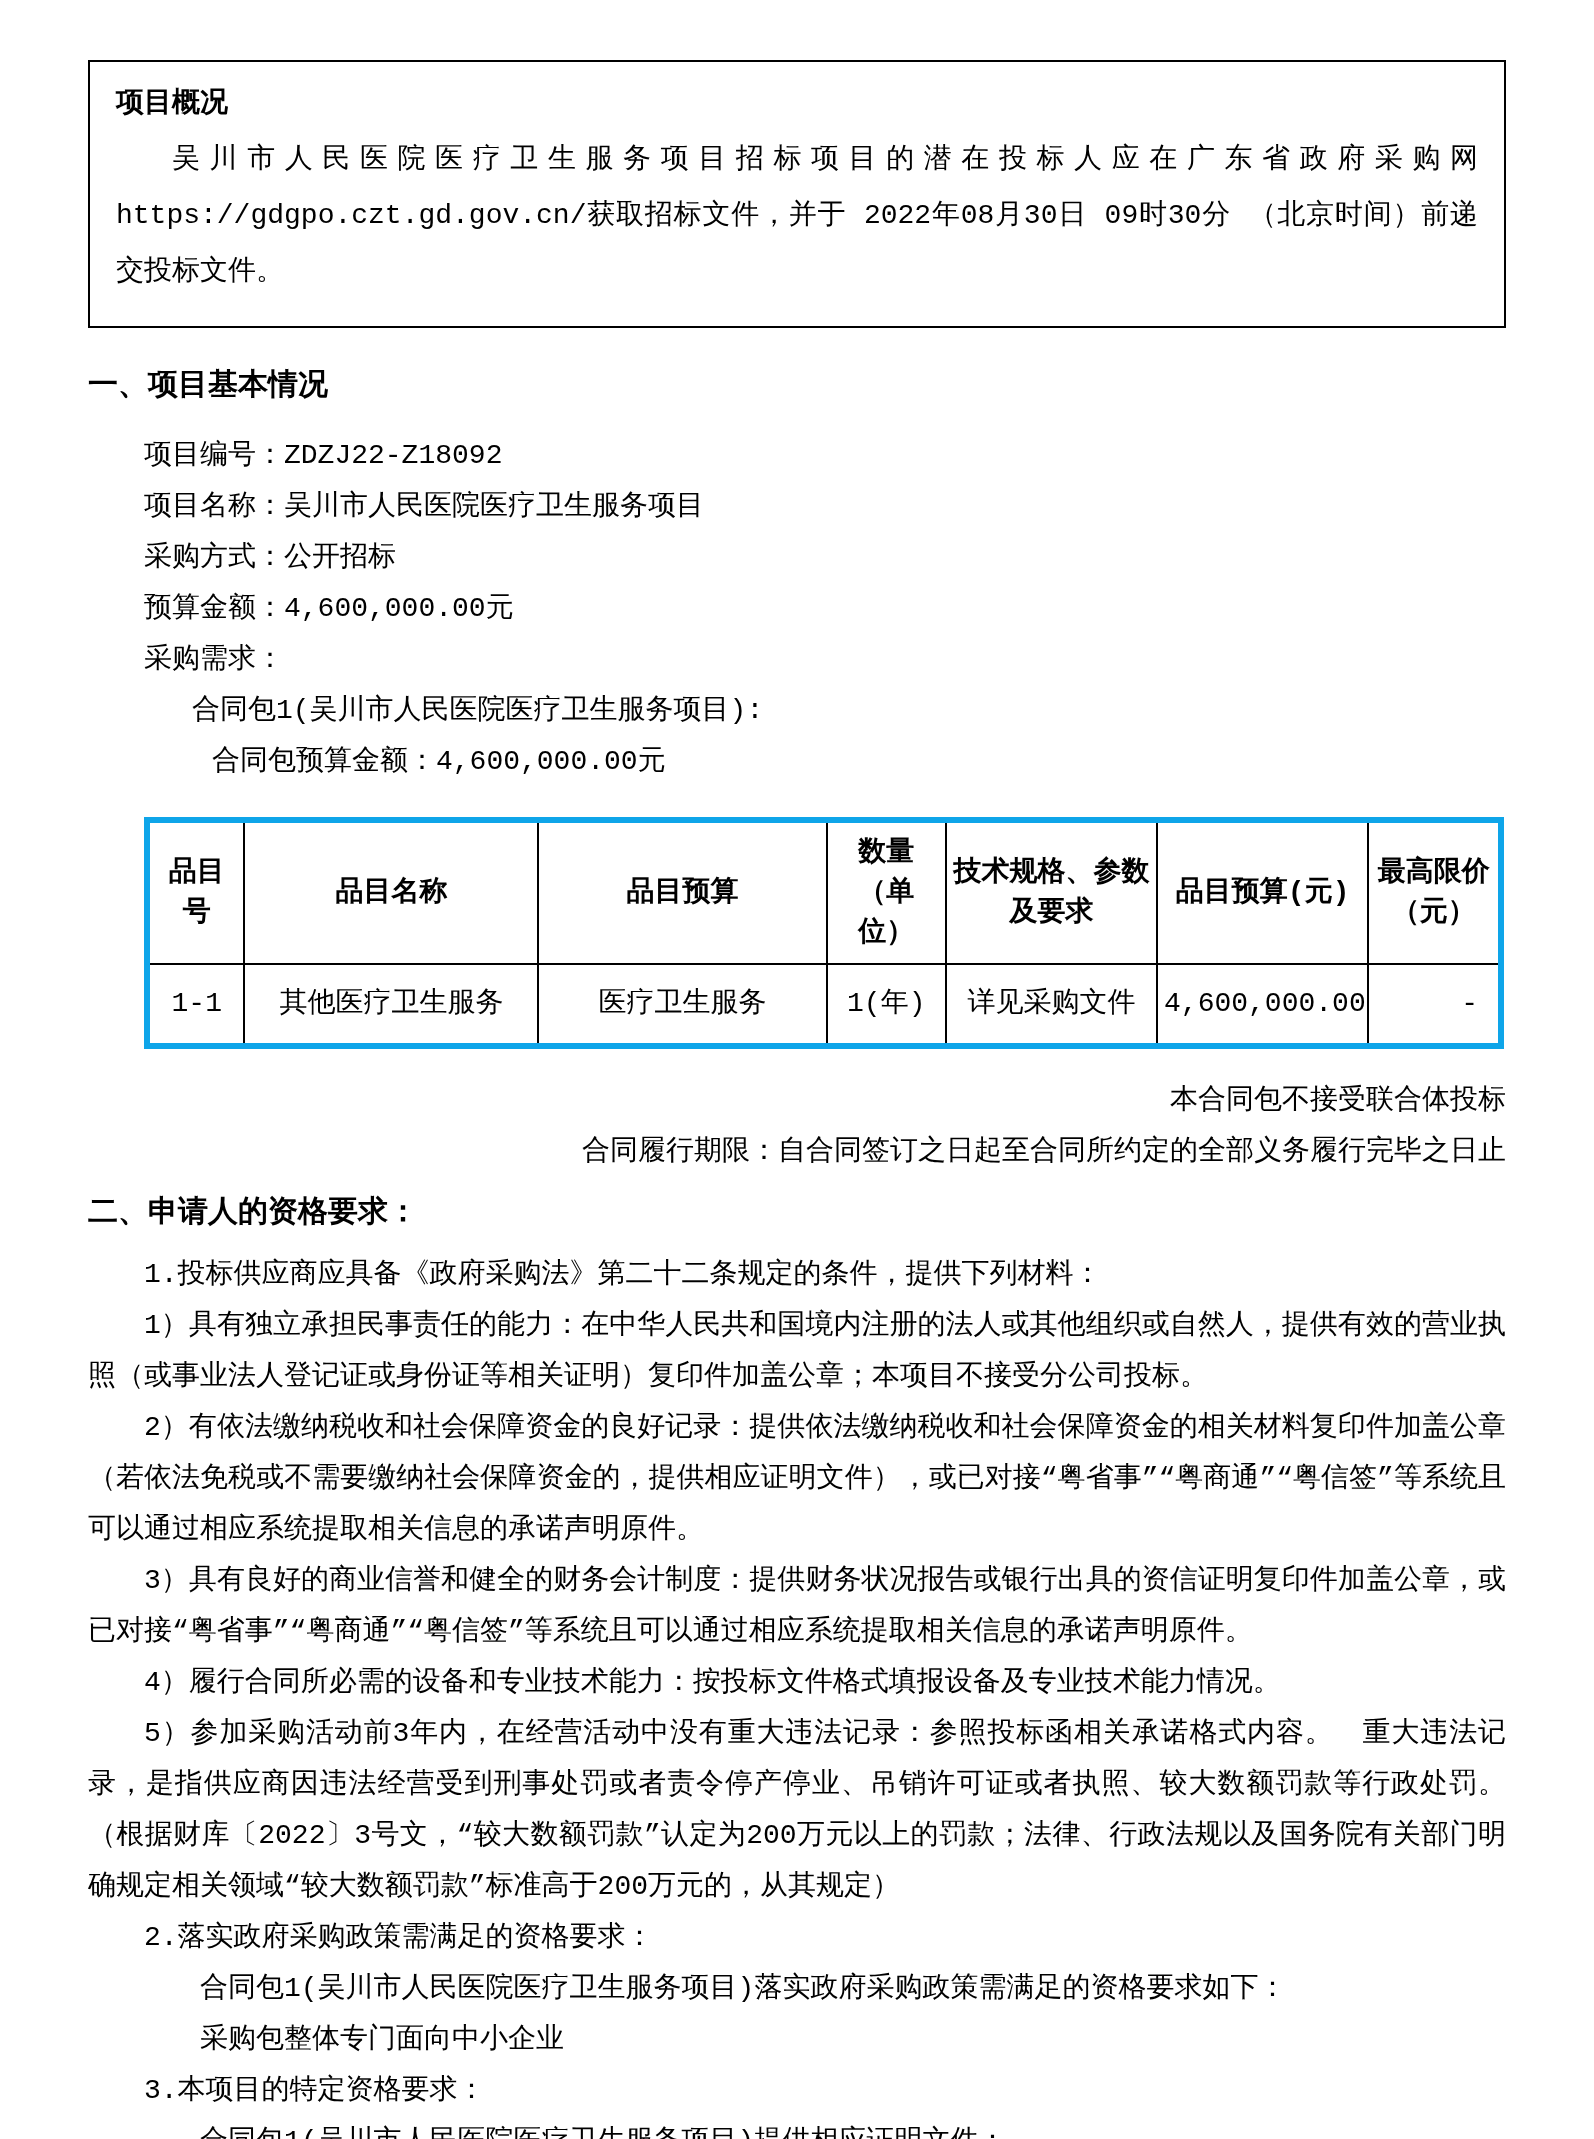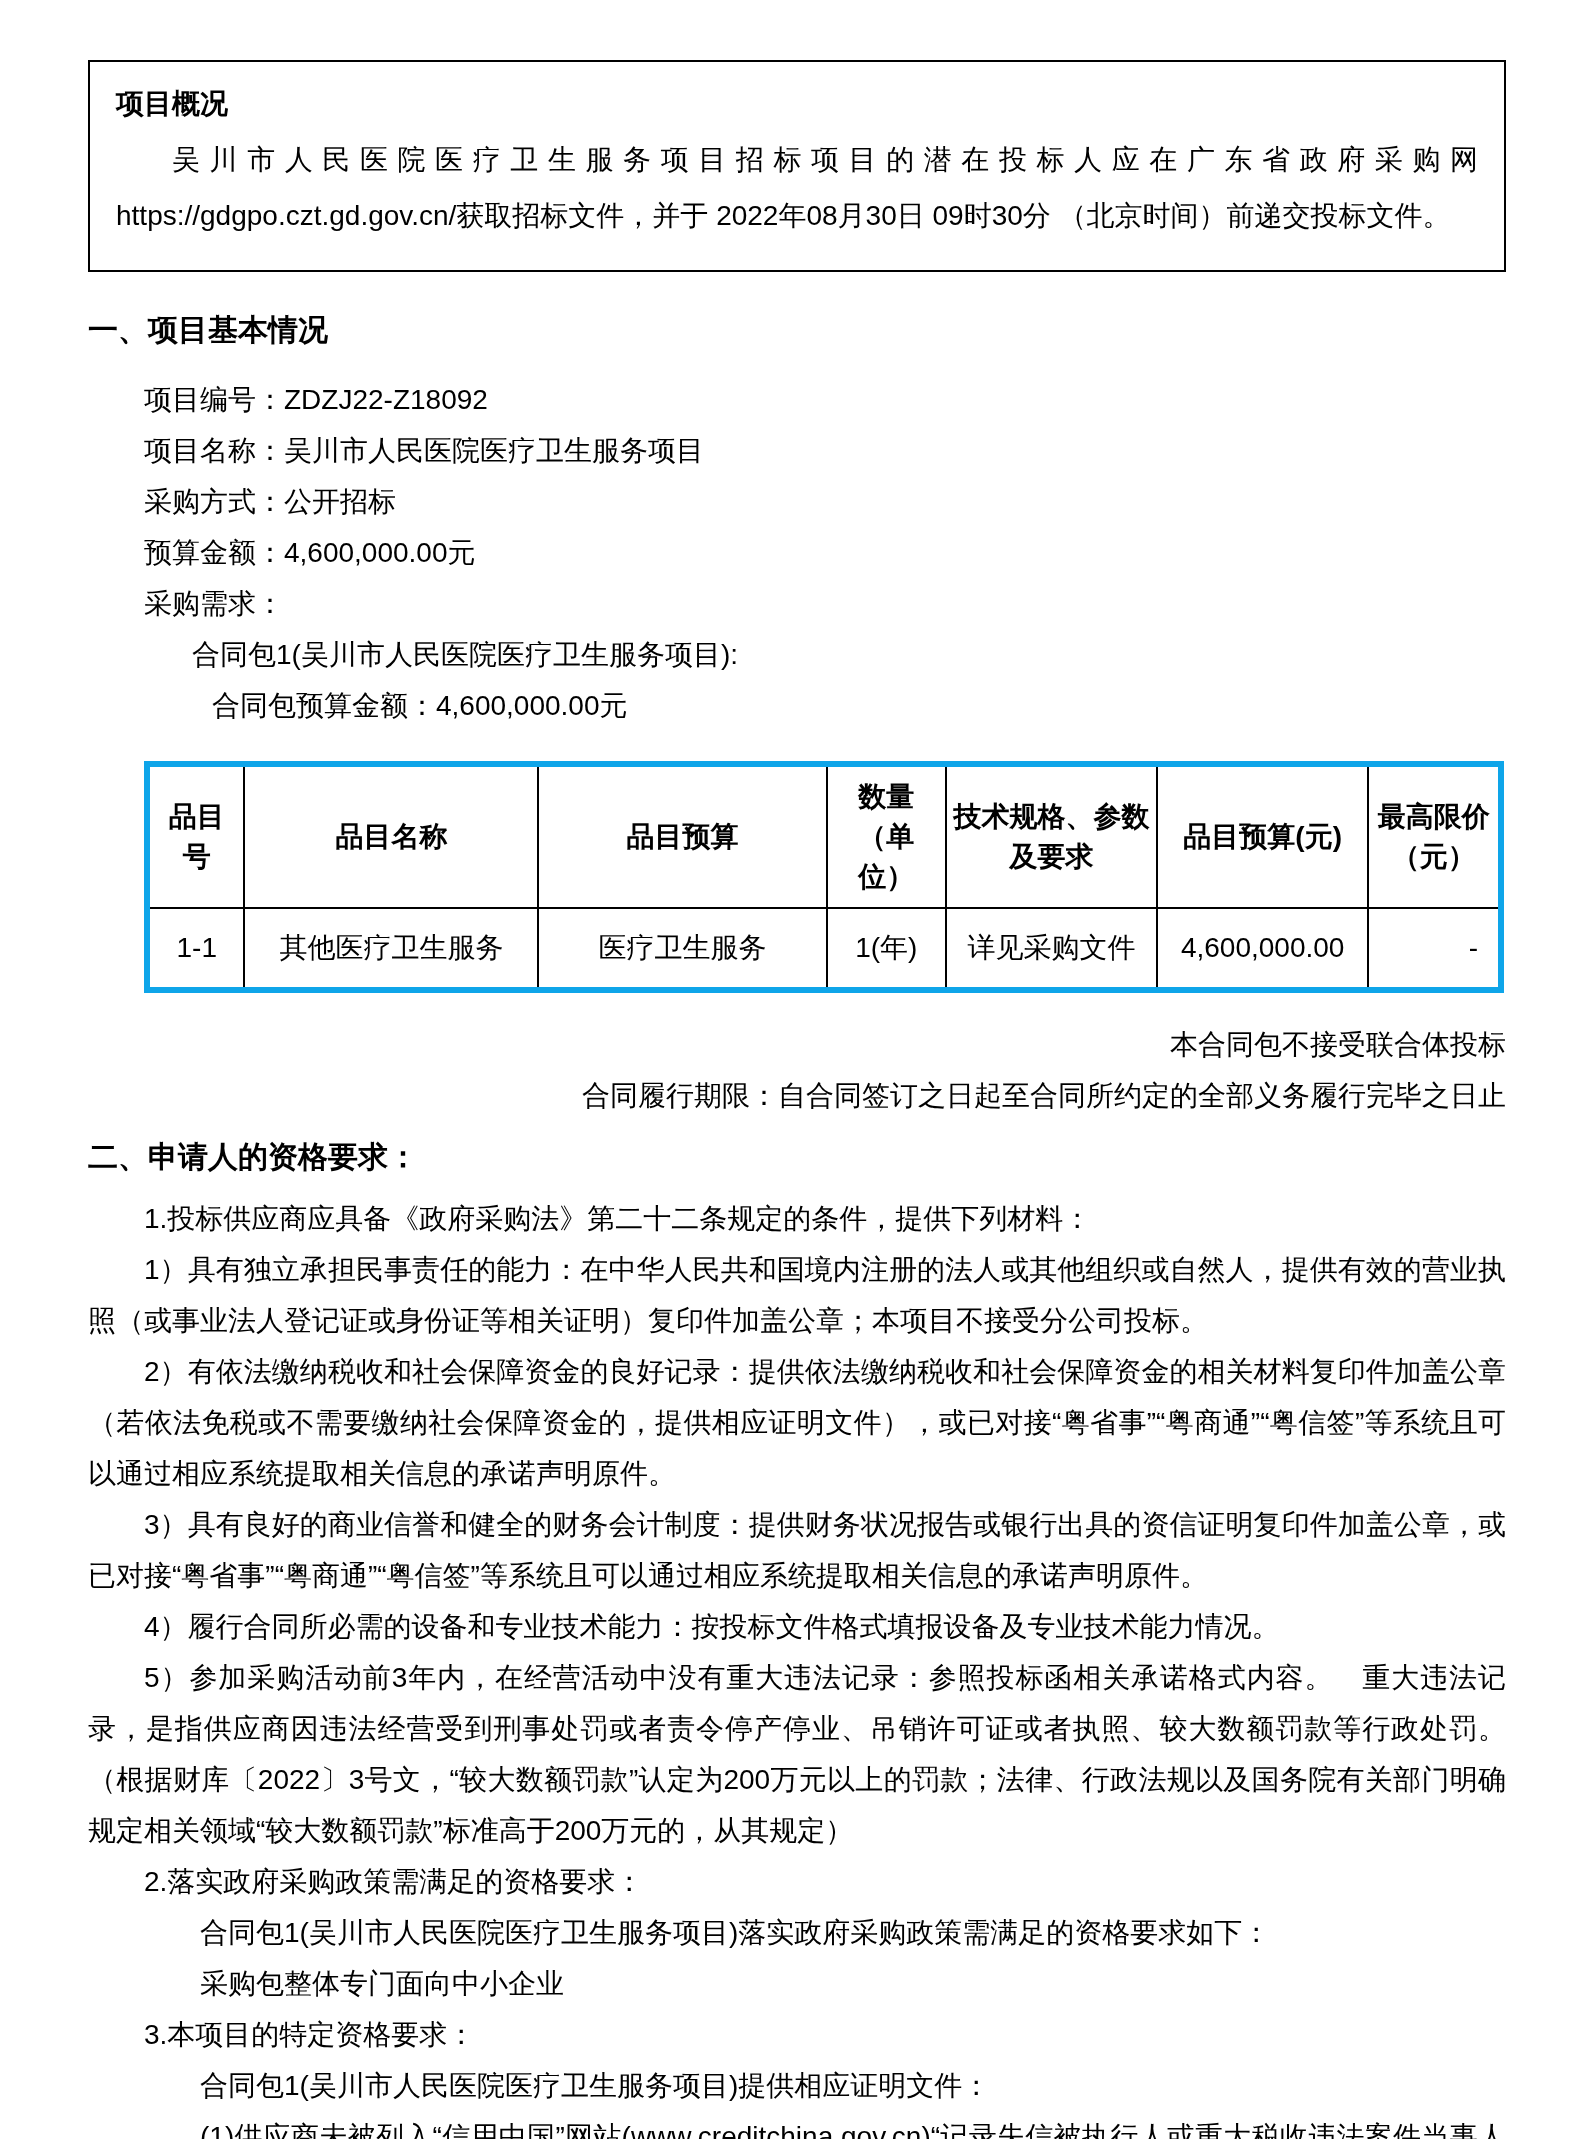--- a/index.html
+++ b/index.html
@@ -3,21 +3,21 @@
 <meta charset="utf-8">
 <style>
   html, body { margin: 0; padding: 0; background: #ffffff; }
   .page {
     position: relative;
     width: 1594px;
     height: 2139px;
     margin: 0 auto;
     background: #ffffff;
     color: #000000;
-    font-family: Liberation Sans, sans-serif;
+    font-family: Liberation Mono, monospace;
     font-size: 28px;
     overflow: hidden;
     box-sizing: border-box;
     padding: 60px 88px 0 88px;
   }
   
   .overview-box {
     border: 2px solid #000;
     box-sizing: border-box;
     padding: 20px 26px 26px 26px;

